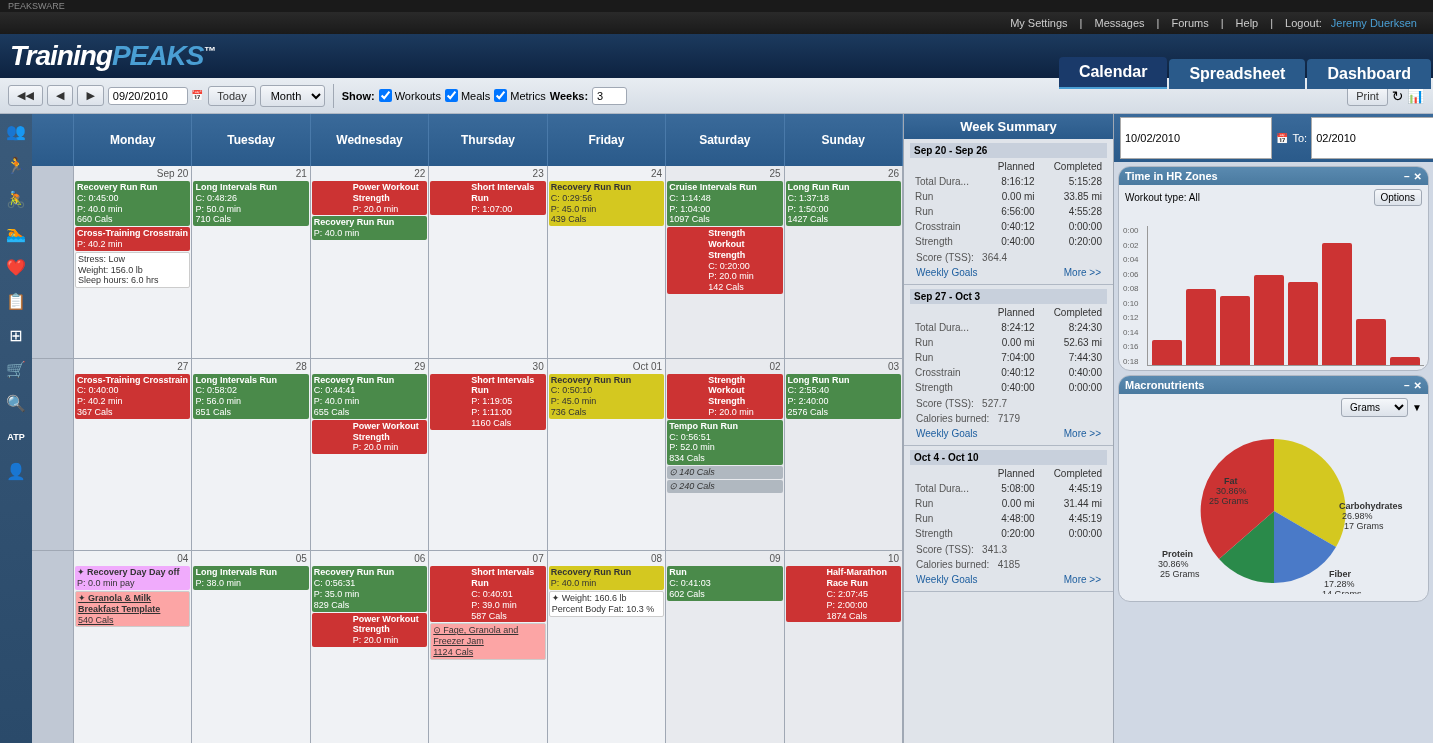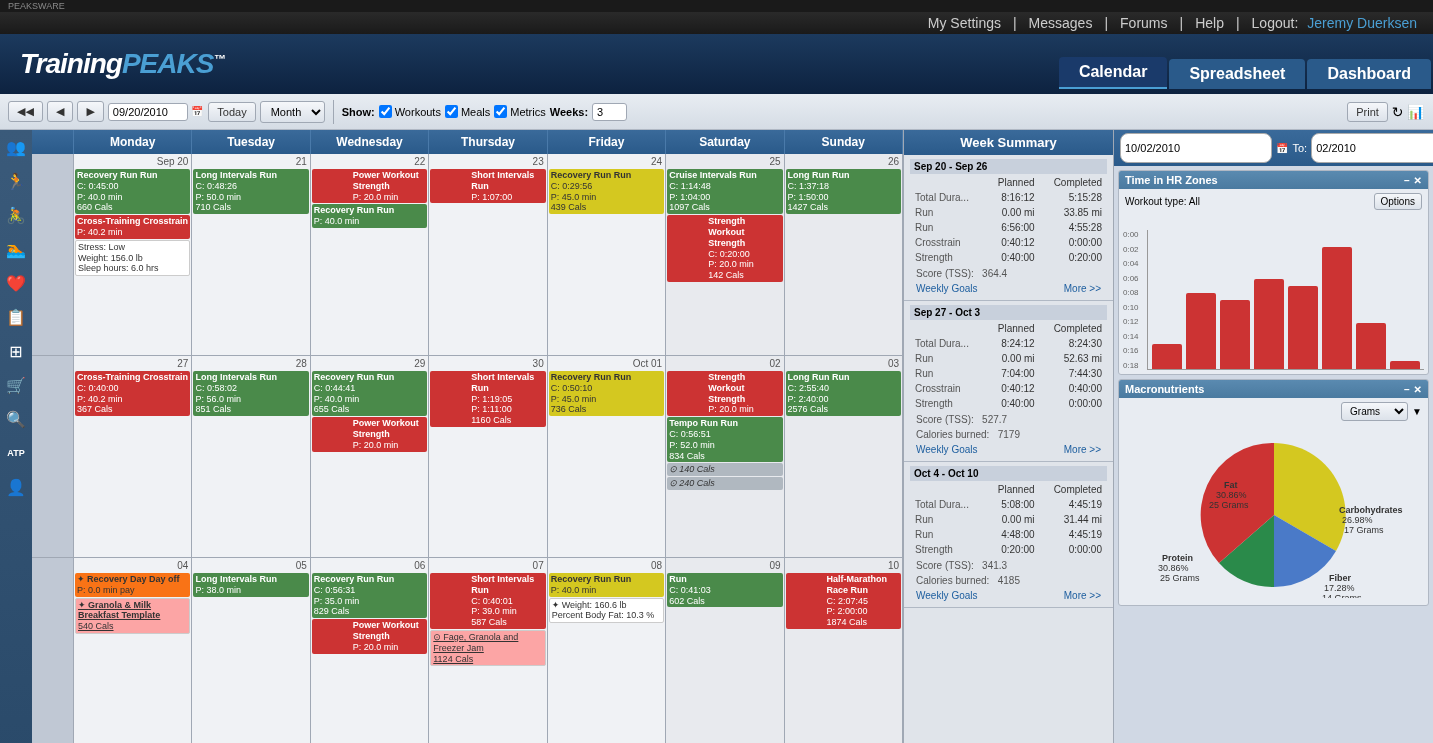--- a/index.html
+++ b/index.html
@@ -7,31 +7,31 @@
 
     
     #top-bar {
       background: linear-gradient(to bottom, #2a2a2a, #1a1a1a);
       height: 22px;
       display: flex;
       align-items: center;
       justify-content: flex-end;
       padding: 0 10px;
       color: #ccc;
-      font-size: 14px;
+      font-size: 11px;
     }
     #top-bar span { margin: 0 6px; }
 
     
     #logo-bar {
       background: linear-gradient(to bottom, #1c3a5e, #0d2240);
-      height: 60px;
+      height: 44px;
       display: flex;
       align-items: center;
-      padding: 0 20px;
+      padding: 0 10px;
       position: relative;
     }
     #logo { color: white; font-size: 28px; font-weight: bold; font-style: italic; letter-spacing: -1px; }
     #logo span { color: #4a9fd4; }
 
     
     #nav-tabs {
       position: absolute;
       right: 0;
       top: 0;
@@ -127,21 +127,21 @@
     
     #day-headers {
       display: grid;
       grid-template-columns: 42px repeat(7, 1fr);
       background: linear-gradient(to bottom, #3a6a9a, #2a5a8a);
       color: white;
       font-weight: bold;
       font-size: 12px;
     }
     .day-header {
-      padding: 5px 4px;
+      padding: 19px 4px;
       text-align: center;
       border-right: 1px solid #4a7aaa;
     }
 
     
     #calendar-grid {
       flex: 1;
       display: grid;
       grid-template-rows: 1fr 1fr 1fr;
       overflow: hidden;
@@ -181,21 +181,21 @@
     .event {
       border-radius: 2px;
       padding: 1px 2px;
       font-size: 9px;
       line-height: 1.2;
       overflow: hidden;
     }
     .event-run { background: #4a8a4a; color: white; }
     .event-strength { background: #cc3333; color: white; padding-left: 41px; }
     .event-cross { background: #cc3333; color: white; }
-    .event-recovery { background: #f97316; color: #333; }
+    .event-recovery { background: #f0abfc; color: #333; }
     .event-yellow { background: #d4c820; color: #333; }
     .event-gray { background: #b0b8c0; color: #333; font-style: italic; }
     .event-notes { background: white; color: #333; border: 1px solid #ccc; }
     .event-food { background: #fca5a5; color: #333; border: 1px solid #ccc; text-decoration: underline; }
 
     
     #week-summary {
       width: 210px;
       background: #e0e4ea;
       border-left: 1px solid #a0a8b4;
@@ -228,28 +228,28 @@
       flex-direction: column;
       overflow: hidden;
     }
     #right-top-bar {
       background: linear-gradient(to bottom, #3a6a9a, #2a5a8a);
       display: flex;
       align-items: center;
       padding: 3px 6px;
       gap: 4px;
     }
-    .date-range { background: white; border: 1px solid #aaa; padding: 8px 4px; font-size: 11px; border-radius: 8px; }
+    .date-range { background: white; border: 1px solid #aaa; padding: 14px 4px; font-size: 11px; border-radius: 0; }
     .to-label { color: white; font-size: 11px; }
 
     .panel-widget {
       background: #e8ecf2;
       border: 1px solid #b0b8c4;
       margin: 4px;
-      border-radius: 3px;
+      border-radius: 12px;
       overflow: hidden;
     }
     .widget-header {
       background: linear-gradient(to bottom, #5a8ab0, #4a7aa0);
       color: white;
       font-weight: bold;
       font-size: 11px;
       padding: 3px 6px;
       display: flex;
       justify-content: space-between;

